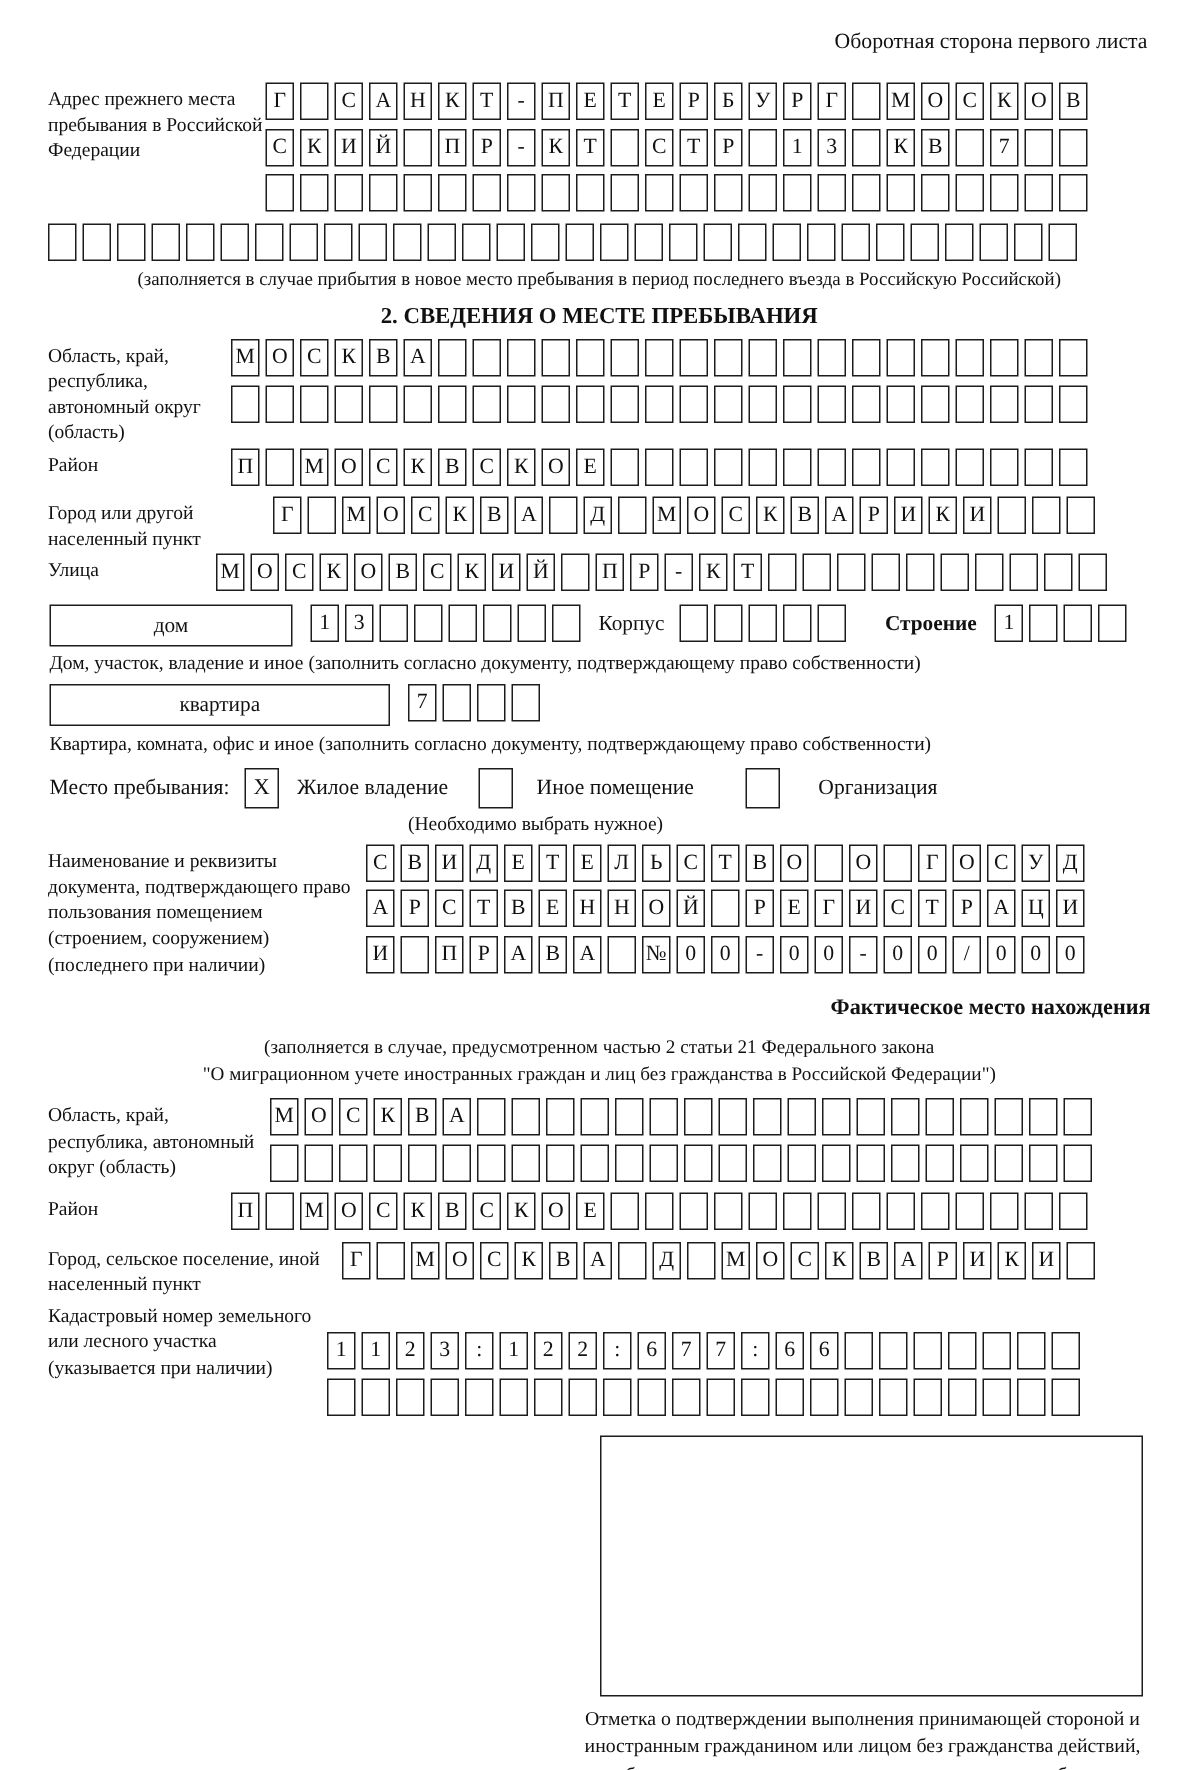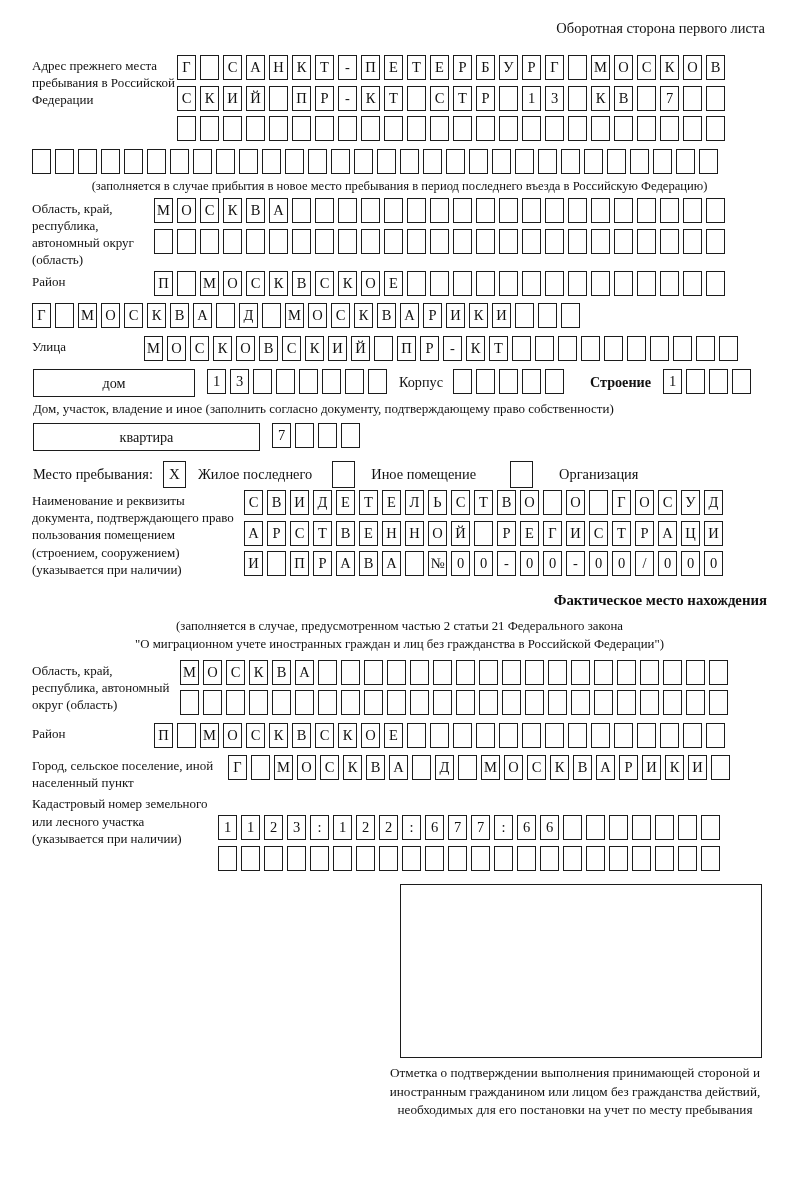--- a/index.html
+++ b/index.html
@@ -56,39 +56,41 @@
 
   <div class="frow">
     <div class="lbl" style="width:145px;">Адрес прежнего места пребывания в Российской Федерации</div>
     <div class="rows">
       <div class="box-line"><span class="cbox">Г</span><span class="cbox"></span><span class="cbox">С</span><span class="cbox">А</span><span class="cbox">Н</span><span class="cbox">К</span><span class="cbox">Т</span><span class="cbox">-</span><span class="cbox">П</span><span class="cbox">Е</span><span class="cbox">Т</span><span class="cbox">Е</span><span class="cbox">Р</span><span class="cbox">Б</span><span class="cbox">У</span><span class="cbox">Р</span><span class="cbox">Г</span><span class="cbox"></span><span class="cbox">М</span><span class="cbox">О</span><span class="cbox">С</span><span class="cbox">К</span><span class="cbox">О</span><span class="cbox">В</span></div>
       <div class="box-line"><span class="cbox">С</span><span class="cbox">К</span><span class="cbox">И</span><span class="cbox">Й</span><span class="cbox"></span><span class="cbox">П</span><span class="cbox">Р</span><span class="cbox">-</span><span class="cbox">К</span><span class="cbox">Т</span><span class="cbox"></span><span class="cbox">С</span><span class="cbox">Т</span><span class="cbox">Р</span><span class="cbox"></span><span class="cbox">1</span><span class="cbox">3</span><span class="cbox"></span><span class="cbox">К</span><span class="cbox">В</span><span class="cbox"></span><span class="cbox">7</span><span class="cbox"></span><span class="cbox"></span></div>
       <div class="box-line"><span class="cbox"></span><span class="cbox"></span><span class="cbox"></span><span class="cbox"></span><span class="cbox"></span><span class="cbox"></span><span class="cbox"></span><span class="cbox"></span><span class="cbox"></span><span class="cbox"></span><span class="cbox"></span><span class="cbox"></span><span class="cbox"></span><span class="cbox"></span><span class="cbox"></span><span class="cbox"></span><span class="cbox"></span><span class="cbox"></span><span class="cbox"></span><span class="cbox"></span><span class="cbox"></span><span class="cbox"></span><span class="cbox"></span><span class="cbox"></span></div>
     </div>
   </div>
   <div class="box-line"><span class="cbox"></span><span class="cbox"></span><span class="cbox"></span><span class="cbox"></span><span class="cbox"></span><span class="cbox"></span><span class="cbox"></span><span class="cbox"></span><span class="cbox"></span><span class="cbox"></span><span class="cbox"></span><span class="cbox"></span><span class="cbox"></span><span class="cbox"></span><span class="cbox"></span><span class="cbox"></span><span class="cbox"></span><span class="cbox"></span><span class="cbox"></span><span class="cbox"></span><span class="cbox"></span><span class="cbox"></span><span class="cbox"></span><span class="cbox"></span><span class="cbox"></span><span class="cbox"></span><span class="cbox"></span><span class="cbox"></span><span class="cbox"></span><span class="cbox"></span></div>
-  <div class="note">(заполняется в случае прибытия в новое место пребывания в период последнего въезда в Российскую Федерацию)</div>
+  <div class="note">(заполняется в случае прибытия в новое место пребывания в период последнего въезда в Российскую Российской)</div>
 
+  <div class="sec-title">2. СВЕДЕНИЯ О МЕСТЕ ПРЕБЫВАНИЯ</div>
 
   <div class="frow">
     <div class="lbl" style="width:122px;">Область, край, республика, автономный округ (область)</div>
     <div class="rows">
       <div class="box-line"><span class="cbox">М</span><span class="cbox">О</span><span class="cbox">С</span><span class="cbox">К</span><span class="cbox">В</span><span class="cbox">А</span><span class="cbox"></span><span class="cbox"></span><span class="cbox"></span><span class="cbox"></span><span class="cbox"></span><span class="cbox"></span><span class="cbox"></span><span class="cbox"></span><span class="cbox"></span><span class="cbox"></span><span class="cbox"></span><span class="cbox"></span><span class="cbox"></span><span class="cbox"></span><span class="cbox"></span><span class="cbox"></span><span class="cbox"></span><span class="cbox"></span><span class="cbox"></span></div>
       <div class="box-line"><span class="cbox"></span><span class="cbox"></span><span class="cbox"></span><span class="cbox"></span><span class="cbox"></span><span class="cbox"></span><span class="cbox"></span><span class="cbox"></span><span class="cbox"></span><span class="cbox"></span><span class="cbox"></span><span class="cbox"></span><span class="cbox"></span><span class="cbox"></span><span class="cbox"></span><span class="cbox"></span><span class="cbox"></span><span class="cbox"></span><span class="cbox"></span><span class="cbox"></span><span class="cbox"></span><span class="cbox"></span><span class="cbox"></span><span class="cbox"></span><span class="cbox"></span></div>
     </div>
   </div>
 
   <div class="frow">
     <div class="lbl" style="width:122px;">Район</div>
     <div class="rows">
         <div class="box-line"><span class="cbox">П</span><span class="cbox"></span><span class="cbox">М</span><span class="cbox">О</span><span class="cbox">С</span><span class="cbox">К</span><span class="cbox">В</span><span class="cbox">С</span><span class="cbox">К</span><span class="cbox">О</span><span class="cbox">Е</span><span class="cbox"></span><span class="cbox"></span><span class="cbox"></span><span class="cbox"></span><span class="cbox"></span><span class="cbox"></span><span class="cbox"></span><span class="cbox"></span><span class="cbox"></span><span class="cbox"></span><span class="cbox"></span><span class="cbox"></span><span class="cbox"></span><span class="cbox"></span></div>
       </div>
   </div>
 
   <div class="frow">
+    <div class="lbl" style="width:150px;">Город или другой населенный пункт</div>
     <div class="rows">
         <div class="box-line"><span class="cbox">Г</span><span class="cbox"></span><span class="cbox">М</span><span class="cbox">О</span><span class="cbox">С</span><span class="cbox">К</span><span class="cbox">В</span><span class="cbox">А</span><span class="cbox"></span><span class="cbox">Д</span><span class="cbox"></span><span class="cbox">М</span><span class="cbox">О</span><span class="cbox">С</span><span class="cbox">К</span><span class="cbox">В</span><span class="cbox">А</span><span class="cbox">Р</span><span class="cbox">И</span><span class="cbox">К</span><span class="cbox">И</span><span class="cbox"></span><span class="cbox"></span><span class="cbox"></span></div>
       </div>
   </div>
 
   <div class="frow">
     <div class="lbl" style="width:112px;">Улица</div>
     <div class="rows">
         <div class="box-line"><span class="cbox">М</span><span class="cbox">О</span><span class="cbox">С</span><span class="cbox">К</span><span class="cbox">О</span><span class="cbox">В</span><span class="cbox">С</span><span class="cbox">К</span><span class="cbox">И</span><span class="cbox">Й</span><span class="cbox"></span><span class="cbox">П</span><span class="cbox">Р</span><span class="cbox">-</span><span class="cbox">К</span><span class="cbox">Т</span><span class="cbox"></span><span class="cbox"></span><span class="cbox"></span><span class="cbox"></span><span class="cbox"></span><span class="cbox"></span><span class="cbox"></span><span class="cbox"></span><span class="cbox"></span><span class="cbox"></span></div>
       </div>
@@ -101,33 +103,35 @@
     <span class="box-line" style="display:inline-block;"><span class="cbox"></span><span class="cbox"></span><span class="cbox"></span><span class="cbox"></span><span class="cbox"></span></span>
     <span class="inline-lbl" style="margin:0 8px 0 18px;font-weight:bold;">Строение</span>
     <span class="box-line" style="display:inline-block;"><span class="cbox">1</span><span class="cbox"></span><span class="cbox"></span><span class="cbox"></span></span>
   </div>
   <div class="caption">Дом, участок, владение и иное (заполнить согласно документу, подтверждающему право собственности)</div>
 
   <div style="white-space:nowrap;margin:2px 0 1px 1px;">
     <span class="wide-box" style="width:225px;">квартира</span>
     <span class="box-line" style="display:inline-block;"><span class="cbox">7</span><span class="cbox"></span><span class="cbox"></span><span class="cbox"></span></span>
   </div>
+  <div class="caption">Квартира, комната, офис и иное (заполнить согласно документу, подтверждающему право собственности)</div>
 
   <div class="chkrow">
     <span>Место пребывания:</span>
     <span class="chk" style="margin:0 12px 0 10px;">X</span>
-    <span>Жилое последнего</span>
+    <span>Жилое владение</span>
     <span class="chk" style="margin:0 16px 0 20px;"></span>
     <span>Иное помещение</span>
     <span class="chk" style="margin:0 26px 0 34px;"></span>
     <span>Организация</span>
   </div>
+  <div style="width:380px;margin-left:135px;text-align:center;font-size:13px;margin-bottom:6px;">(Необходимо выбрать нужное)</div>
 
   <div class="frow">
-    <div class="lbl" style="width:212px;">Наименование и реквизиты документа, подтверждающего право пользования помещением (строением, сооружением) (указывается при наличии)</div>
+    <div class="lbl" style="width:212px;">Наименование и реквизиты документа, подтверждающего право пользования помещением (строением, сооружением) (последнего при наличии)</div>
     <div class="rows">
       <div class="box-line"><span class="cbox">С</span><span class="cbox">В</span><span class="cbox">И</span><span class="cbox">Д</span><span class="cbox">Е</span><span class="cbox">Т</span><span class="cbox">Е</span><span class="cbox">Л</span><span class="cbox">Ь</span><span class="cbox">С</span><span class="cbox">Т</span><span class="cbox">В</span><span class="cbox">О</span><span class="cbox"></span><span class="cbox">О</span><span class="cbox"></span><span class="cbox">Г</span><span class="cbox">О</span><span class="cbox">С</span><span class="cbox">У</span><span class="cbox">Д</span></div>
       <div class="box-line"><span class="cbox">А</span><span class="cbox">Р</span><span class="cbox">С</span><span class="cbox">Т</span><span class="cbox">В</span><span class="cbox">Е</span><span class="cbox">Н</span><span class="cbox">Н</span><span class="cbox">О</span><span class="cbox">Й</span><span class="cbox"></span><span class="cbox">Р</span><span class="cbox">Е</span><span class="cbox">Г</span><span class="cbox">И</span><span class="cbox">С</span><span class="cbox">Т</span><span class="cbox">Р</span><span class="cbox">А</span><span class="cbox">Ц</span><span class="cbox">И</span></div>
       <div class="box-line"><span class="cbox">И</span><span class="cbox"></span><span class="cbox">П</span><span class="cbox">Р</span><span class="cbox">А</span><span class="cbox">В</span><span class="cbox">А</span><span class="cbox"></span><span class="cbox">№</span><span class="cbox">0</span><span class="cbox">0</span><span class="cbox">-</span><span class="cbox">0</span><span class="cbox">0</span><span class="cbox">-</span><span class="cbox">0</span><span class="cbox">0</span><span class="cbox">/</span><span class="cbox">0</span><span class="cbox">0</span><span class="cbox">0</span></div>
     </div>
   </div>
 
   <div class="sub-title">Фактическое место нахождения</div>
   <div class="center-note">(заполняется в случае, предусмотренном частью 2 статьи 21 Федерального закона</div>
   <div class="center-note" style="margin-bottom:8px;">"О миграционном учете иностранных граждан и лиц без гражданства в Российской Федерации")</div>

